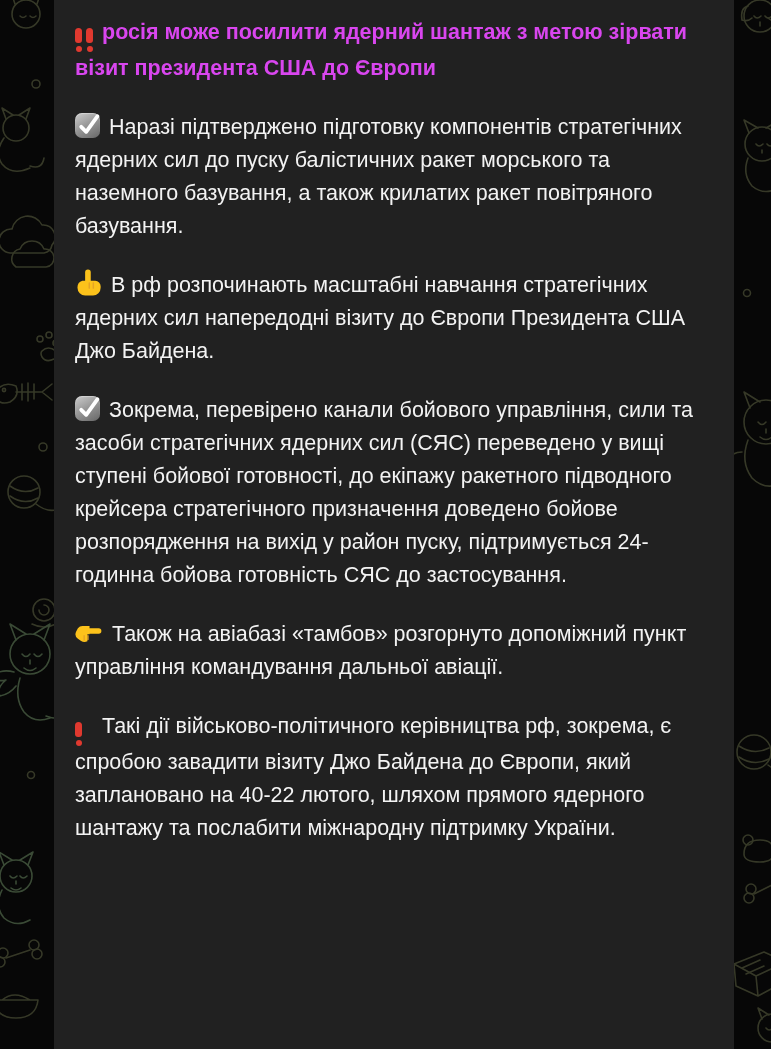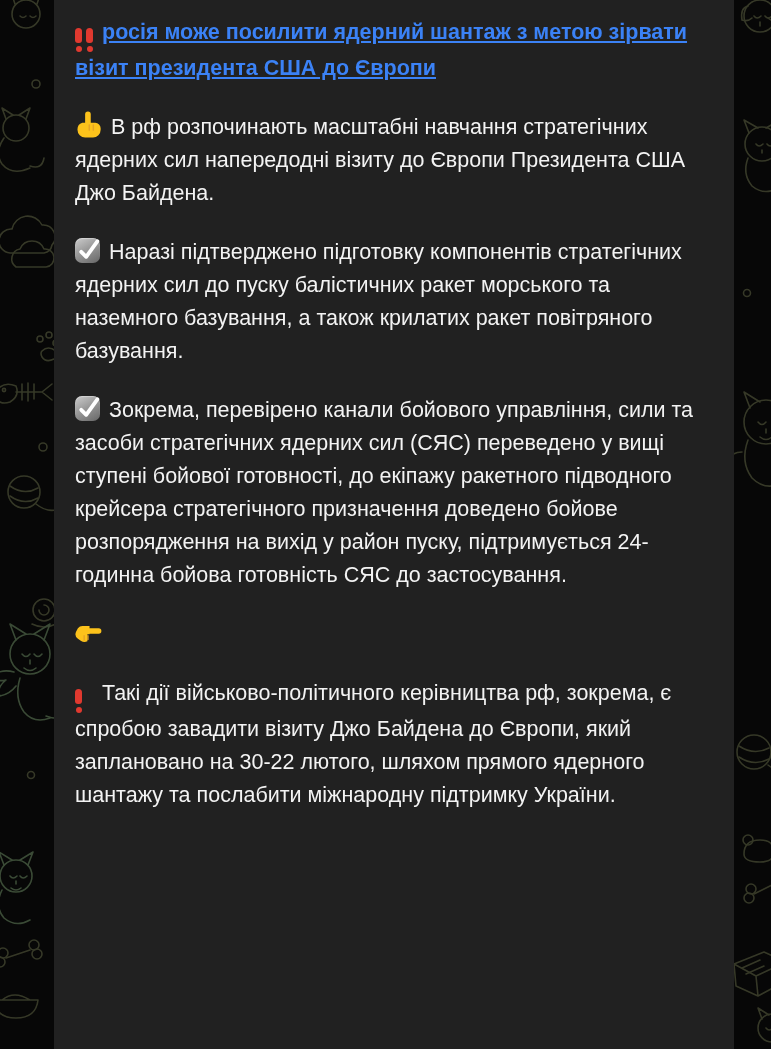--- a/index.html
+++ b/index.html
@@ -12,21 +12,21 @@
   .wallpaper svg { display:block; }
 
   .bubble {
     position:absolute; left:54px; top:0; width:680px; height:1049px;
     background:#212121; box-sizing:border-box;
     padding:16px 34px 0 21px;
     color:#f3f3f3; font-size:21.5px; line-height:33px;
   }
   .bubble p { margin:0; }
   .bubble p + p { margin-top:26px; }
-  .msg-title { font-weight:bold; color:#3b82f6;text-decoration:underline; }
+  .msg-title { font-weight:bold; color:#d946ef; }
 
   
   .emoji { display:inline-flex; align-items:flex-end; vertical-align:-4px; margin-right:9px; }
   .gap-wide { margin-right:20px; }
 
   
   .excl-mark { display:inline-flex; flex-direction:column; align-items:center; }
   .excl-bar  { width:7px; height:15px; background:#e0392f; border-radius:3.5px 3.5px 3px 3px; }
   .excl-dot  { width:6px; height:6px; background:#e0392f; border-radius:50%; margin-top:3px; }
   .dbl .excl-mark + .excl-mark { margin-left:4px; }
@@ -187,62 +187,62 @@
           <span class="excl-dot"></span>
         </span>
       <span class="excl-mark">
           <span class="excl-bar"></span>
           <span class="excl-dot"></span>
         </span>
     </span><span>росія може посилити ядерний шантаж з метою зірвати візит президента США до Європи</span>
   </p>
 
   <p>
+    <span class="emoji">
+      <span class="check-box">
+        <svg width="25" height="25" viewBox="0 0 25 25">
+          <path d="M6.2 13.8 L11.2 18.8 L22.5 3.2" stroke="#ffffff" stroke-width="3.8" fill="none" stroke-linecap="round" stroke-linejoin="round"></path>
+        </svg>
+      </span>
+    </span><span>Наразі підтверджено підготовку компонентів стратегічних ядерних сил до пуску балістичних ракет морського та наземного базування, а також крилатих ракет повітряного базування.</span>
+  </p>
+
+  <p>
     <span class="emoji hand">
       <svg width="27" height="27" viewBox="0 0 24 24">
         <rect x="9" y="0.5" width="5" height="13.5" rx="2.5" fill="#fcc21b"></rect>
         <path d="M6.5 10.5 h11.5 a4.8 4.8 0 0 1 4.8 4.8 v1.4 a6.8 6.8 0 0 1 -6.8 6.8 h-7 a6.8 6.8 0 0 1 -6.8 -6.8 v-0.5 a6 6 0 0 1 4.3 -5.7 z" fill="#fcc21b"></path>
         <path d="M12.7 12.5 v4.5 M16.3 12.5 v4.5" stroke="#e5a426" stroke-width="1.3" stroke-linecap="round" fill="none"></path>
       </svg>
     </span><span>В рф розпочинають масштабні навчання стратегічних ядерних сил напередодні візиту до Європи Президента США Джо Байдена.</span>
   </p>
 
-  <p>
-    <span class="emoji">
-      <span class="check-box">
-        <svg width="25" height="25" viewBox="0 0 25 25">
-          <path d="M6.2 13.8 L11.2 18.8 L22.5 3.2" stroke="#ffffff" stroke-width="3.8" fill="none" stroke-linecap="round" stroke-linejoin="round"></path>
-        </svg>
-      </span>
-    </span><span>Наразі підтверджено підготовку компонентів стратегічних ядерних сил до пуску балістичних ракет морського та наземного базування, а також крилатих ракет повітряного базування.</span>
-  </p>
-
 
   <p>
     <span class="emoji">
       <span class="check-box">
         <svg width="25" height="25" viewBox="0 0 25 25">
           <path d="M6.2 13.8 L11.2 18.8 L22.5 3.2" stroke="#ffffff" stroke-width="3.8" fill="none" stroke-linecap="round" stroke-linejoin="round"></path>
         </svg>
       </span>
     </span><span>Зокрема, перевірено канали бойового управління, сили та засоби стратегічних ядерних сил (СЯС) переведено у вищі ступені бойової готовності, до екіпажу ракетного підводного крейсера стратегічного призначення доведено бойове розпорядження на вихід у район пуску, підтримується 24-годинна бойова готовність СЯС до застосування.</span>
   </p>
 
   <p>
     <span class="emoji hand">
       <svg width="28" height="26" viewBox="0 0 26 24">
         <rect x="8" y="8.6" width="16.5" height="5" rx="2.5" fill="#fcc21b"></rect>
         <path d="M13.5 6.5 v7.5 h-2 v6.5 a5.8 5.8 0 0 1 -5.8 -0.2 l-3 -2 a5.5 5.5 0 0 1 -1.6 -6.8 l1.6 -3 a5.5 5.5 0 0 1 4.8 -2 z" fill="#fcc21b"></path>
         <path d="M12 15.5 v3.5 M8.5 15.5 v4" stroke="#e5a426" stroke-width="1.3" stroke-linecap="round" fill="none"></path>
       </svg>
-    </span>
+    </span><span>Також на авіабазі «тамбов» розгорнуто допоміжний пункт управління командування дальньої авіації.</span>
   </p>
 
   <p>
     <span class="emoji gap-wide">
       <span class="excl-mark">
           <span class="excl-bar"></span>
           <span class="excl-dot"></span>
         </span>
-    </span><span>Такі дії військово-політичного керівництва рф, зокрема, є спробою завадити візиту Джо Байдена до Європи, який заплановано на 30-22 лютого, шляхом прямого ядерного шантажу та послабити міжнародну підтримку України.</span>
+    </span><span>Такі дії військово-політичного керівництва рф, зокрема, є спробою завадити візиту Джо Байдена до Європи, який заплановано на 40-22 лютого, шляхом прямого ядерного шантажу та послабити міжнародну підтримку України.</span>
   </p>
 
 </div>
 
 </body></html>

